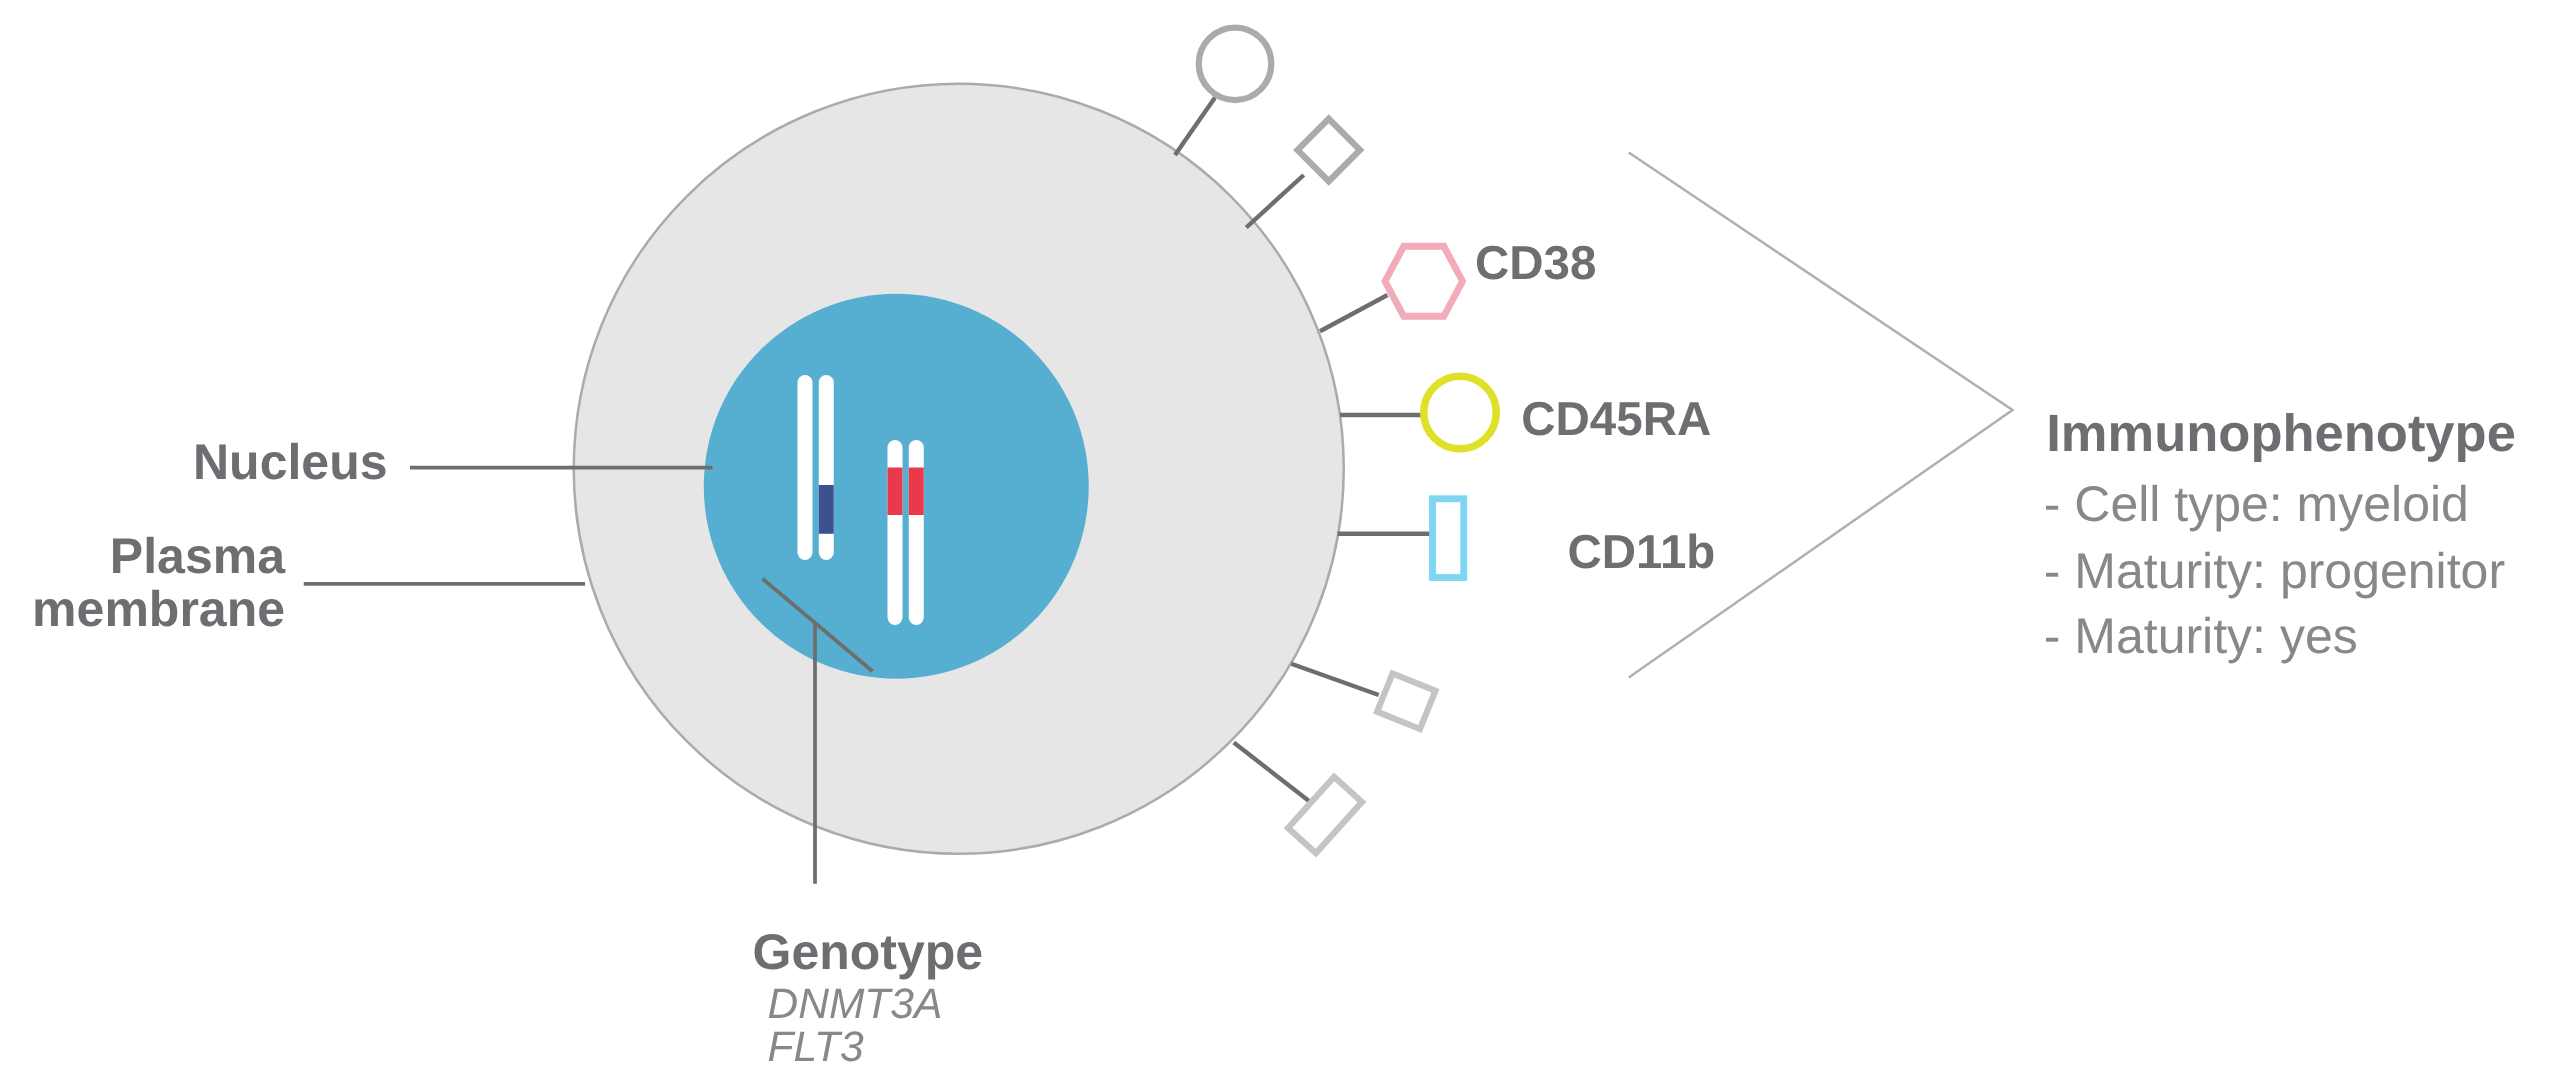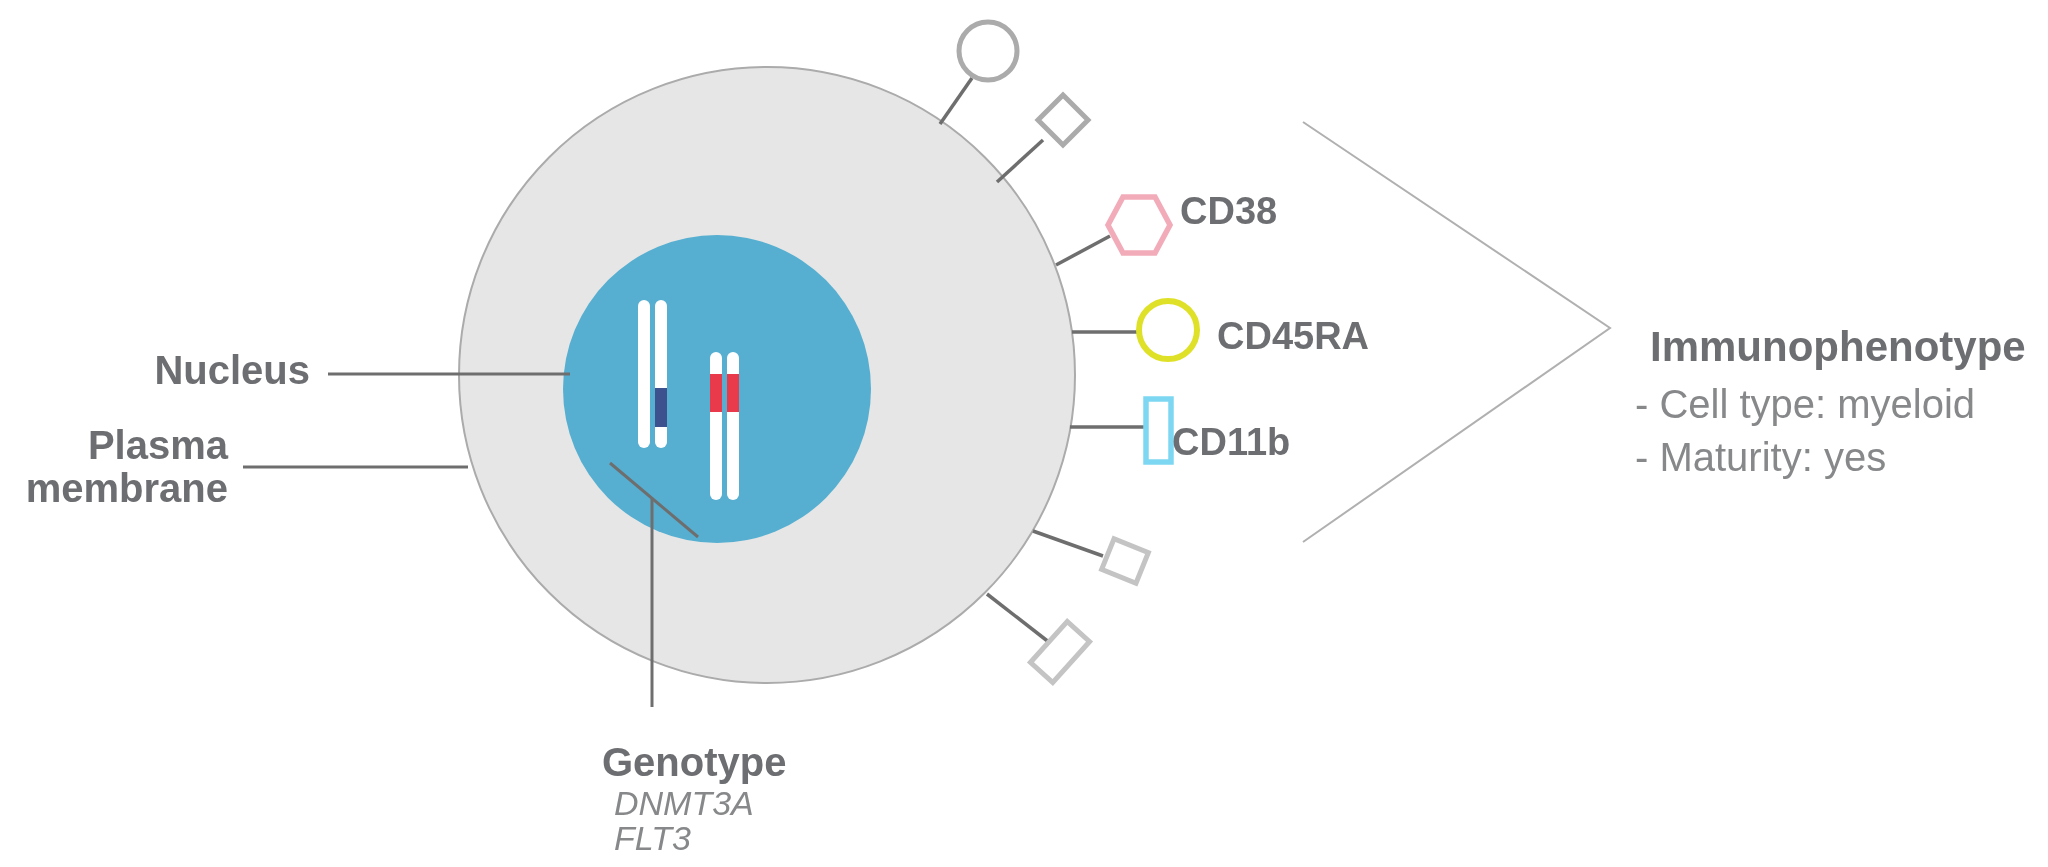--- a/index.html
+++ b/index.html
@@ -32,21 +32,20 @@
     color: #87888A;
     white-space: nowrap;
   }
   .immuno-title {
     position: absolute;
     font-weight: 700;
     font-size: 42px;
     line-height: 52px;
     color: #6D6E71;
     white-space: nowrap;
-    margin-left: 13px;
   }
   .immuno-items {
     position: absolute;
     font-weight: 400;
     font-size: 40px;
     line-height: 52.5px;
     color: #87888A;
     white-space: nowrap;
   }
 </style>
@@ -111,21 +110,22 @@
     <div>Plasma</div>
     <div>membrane</div>
   </div>
   <div class="genes" style="left:602px; top:786px;margin-left:12px;">
     <div>DNMT3A</div>
     <div>FLT3</div>
   </div>
 
   <div class="lbl marker-lbl" style="left:1180px; top:192px;">CD38</div>
   <div class="lbl marker-lbl" style="left:1217px; top:317px;">CD45RA</div>
-  <div class="lbl marker-lbl" style="left:1172px; top:423px;">CD11b</div>
+  <div class="lbl marker-lbl" style="left:1254px; top:423px;">CD11b</div>
 
   <div class="immuno-title" style="left:1637px; top:321px;">Immunophenotype</div>
   <div class="immuno-items" style="left:1635px; top:378px;">
     <div>- Cell type: myeloid</div>
+    <div>- Maturity: progenitor</div>
     <div>- Maturity: yes</div>
   </div>
 
 </div>
 
 </body></html>

